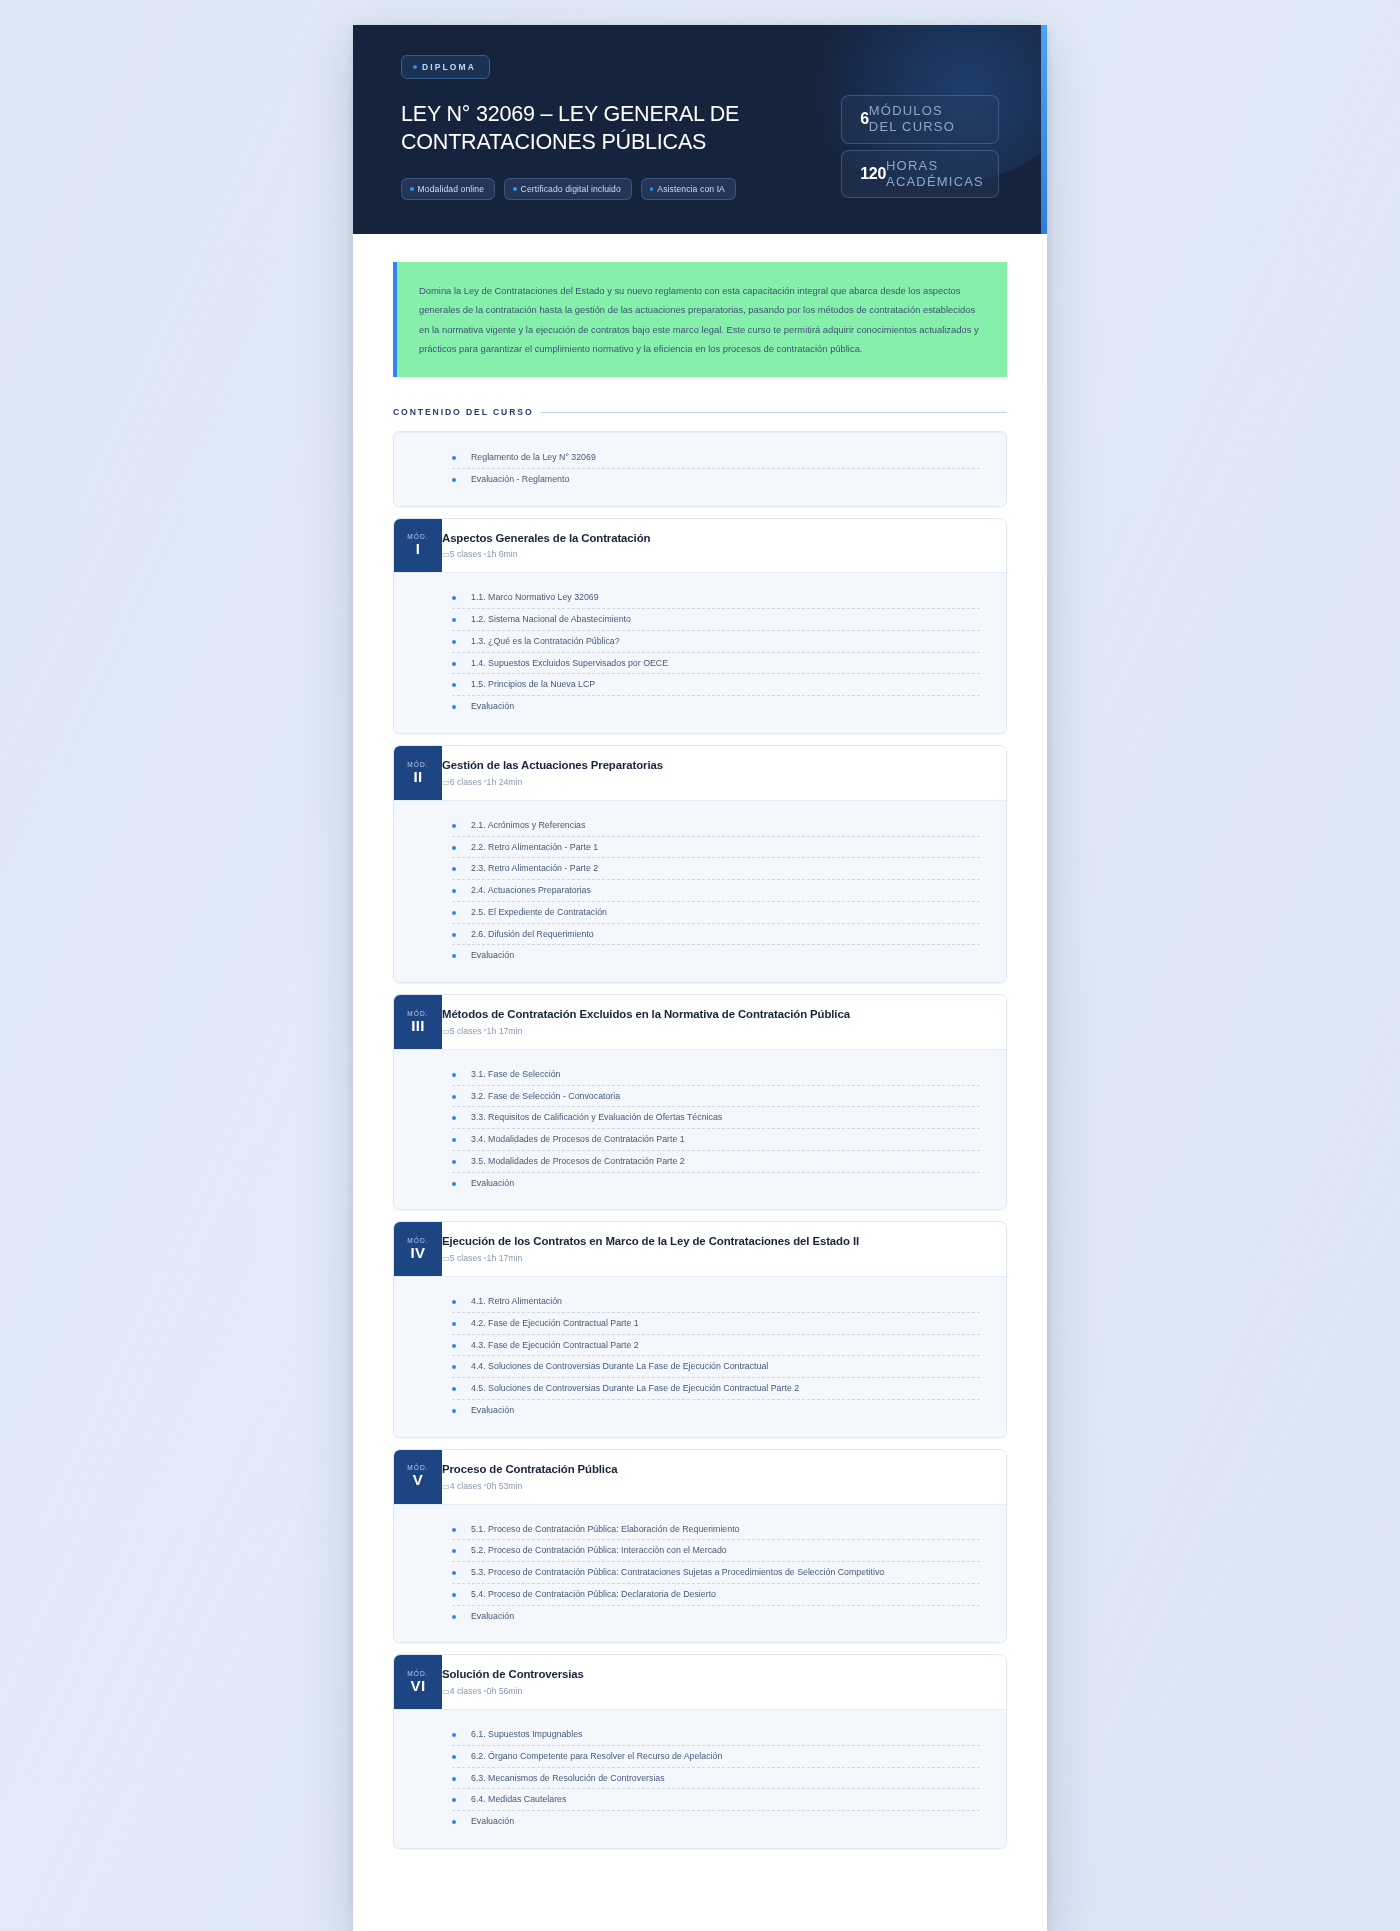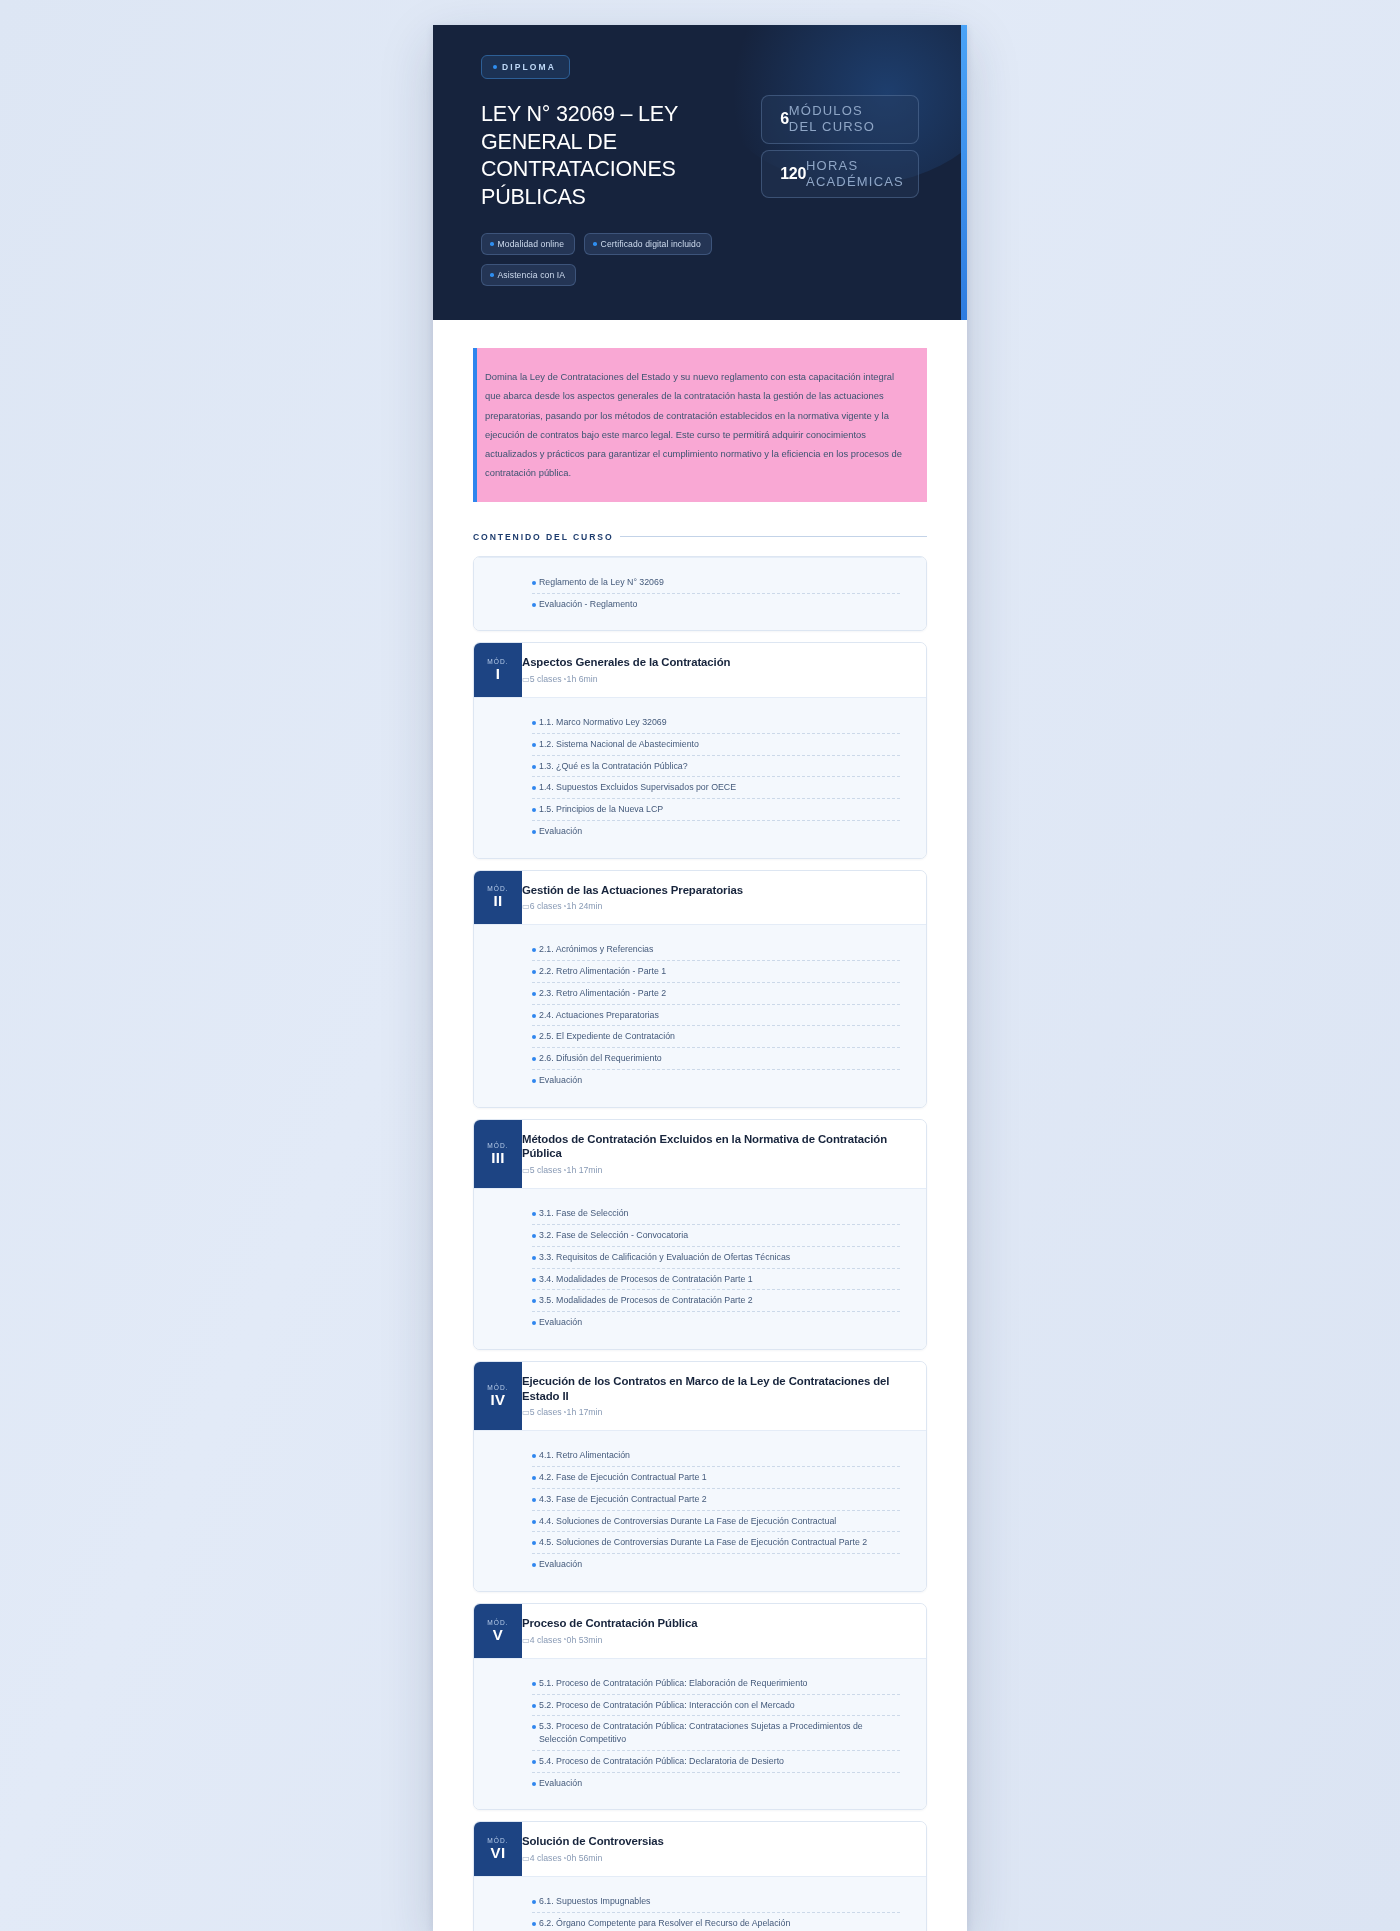--- a/index.html
+++ b/index.html
@@ -9,21 +9,21 @@
     font-family:"Liberation Sans", sans-serif;
     background:linear-gradient(115deg,#dde6f4 0%,#e2eaf7 38%,#dbe4f3 100%);
     width:1400px;height:1931px;
     display:flex;justify-content:center;
     padding-top:25px;
     -webkit-font-smoothing:antialiased;
   }
 
   
   .sheet{
-    width:534px;
+    width:694px;
     background:#ffffff;
     position:relative;
     box-shadow:0 18px 50px rgba(26,44,80,.18),0 2px 8px rgba(26,44,80,.10);
   }
 
   
   .hero{
     position:relative;
     background:#16233d;
     padding:30px 48px 34px 48px;
@@ -91,23 +91,23 @@
   .stat-txt{display:flex;flex-direction:column;line-height:1.22;}
   .stat-txt span{
     font-size:13px;color:#8fa6c6;letter-spacing:1.2px;text-transform:uppercase;
     white-space:nowrap;
   }
 
   
   .body-wrap{padding:28px 40px 40px 40px;background:#ffffff;}
 
   .intro{
-    background:#f9a8d4;
+    background:#86efac;
     border-left:4px solid #2f86ee;
-    padding:19px 24px 19px 8px;
+    padding:19px 24px 19px 22px;
     margin-bottom:30px;
   }
   .intro p{
     font-size:9.4px;line-height:2.05;color:#3d5472;text-align:left;
   }
 
   .section-head{
     display:flex;align-items:center;gap:0;margin-bottom:14px;
   }
   .section-head .label{
@@ -153,21 +153,21 @@
   }
   .lesson{
     display:flex;align-items:baseline;gap:3px;
     font-size:8.8px;color:#43597a;
     padding:4px 0 4px 0;
     border-bottom:1px dashed #ccd9e9;
     line-height:1.45;
   }
   .lesson:last-child{border-bottom:none;}
   .lesson .dot{margin-top:1px;background:#2f86ee;}
-  .lesson .ltxt{flex:1;}
+  .lesson .ltxt{flex:1;margin-left:12px;}
 </style>
 </head>
 <body>
 
 <div class="sheet">
 
   <div class="hero">
     <div class="hero-inner">
       <div class="hero-left">
         <div class="diploma-badge">

